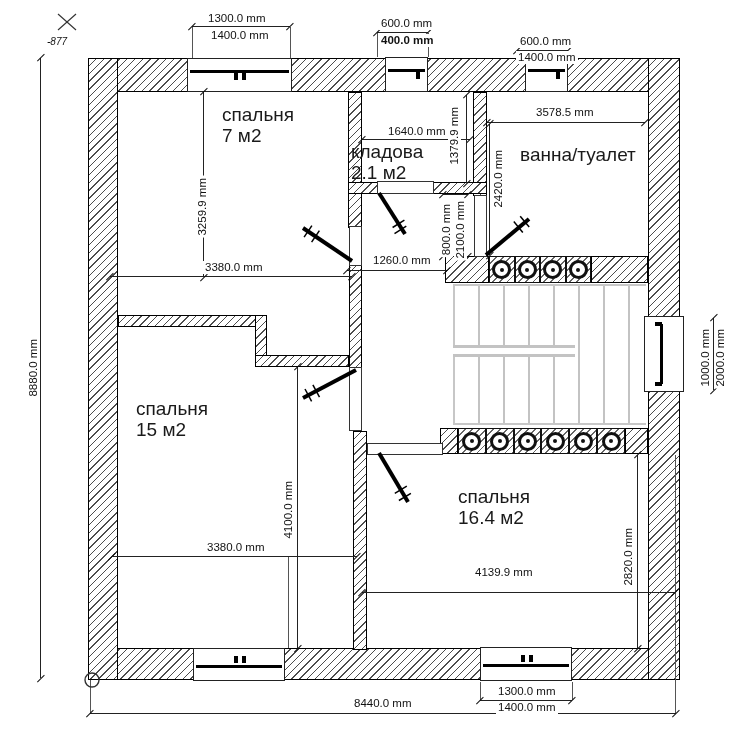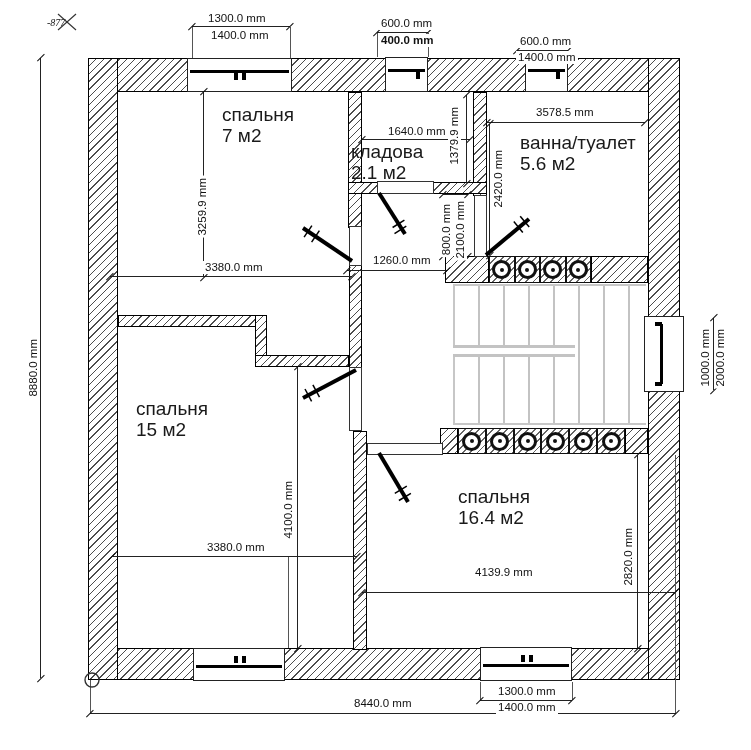--- a/index.html
+++ b/index.html
@@ -194,34 +194,33 @@
   <div class="abs vlbl" style="left:714px;top:327px;">2000.0 mm</div>
 
   <div class="abs room" style="left:222px;top:104px;">
     <div>спальня</div>
     <div>7 м2</div>
   </div>
   <div class="abs room" style="left:351px;top:141px;">
     <div>кладова</div>
     <div>2.1 м2</div>
   </div>
-  <div class="abs room" style="left:520px;top:132px;">
+  <div class="abs room" style="left:520px;top:144px;">
     <div>ванна/туалет</div>
-    <div>5.6 м2</div>
   </div>
   <div class="abs room" style="left:136px;top:398px;">
     <div>спальня</div>
     <div>15 м2</div>
   </div>
   <div class="abs room" style="left:458px;top:486px;">
     <div>спальня</div>
     <div>16.4 м2</div>
   </div>
 
-  <div class="abs marker-txt" style="left:47px;top:17px;font-family:Liberation Serif, serif;">-877</div>
+  <div class="abs marker-txt" style="left:47px;top:36px;">-877</div>
 
   <svg class="overlay" width="751" height="750" viewBox="0 0 751 750">
     <g stroke="#000">
       <line x1="352" y1="261" x2="303" y2="228" stroke-width="4"></line>
       <line x1="319.4" y1="230.6" x2="311.6" y2="242.2" stroke-width="1.5"></line>
       <line x1="311.9" y1="225.6" x2="304.1" y2="237.2" stroke-width="1.5"></line>
     </g>
     <g stroke="#000">
       <line x1="379" y1="193" x2="405" y2="234" stroke-width="4"></line>
       <line x1="392.6" y1="227.5" x2="404.4" y2="220.1" stroke-width="1.5"></line>

